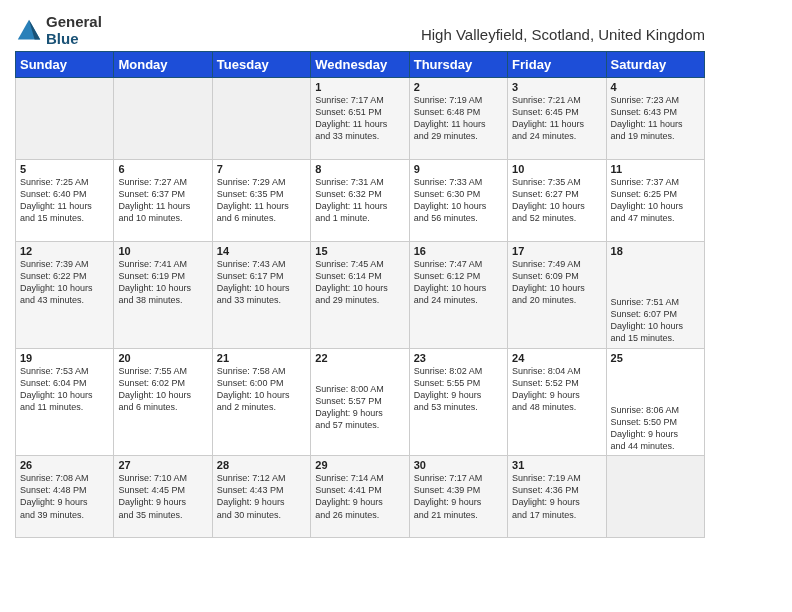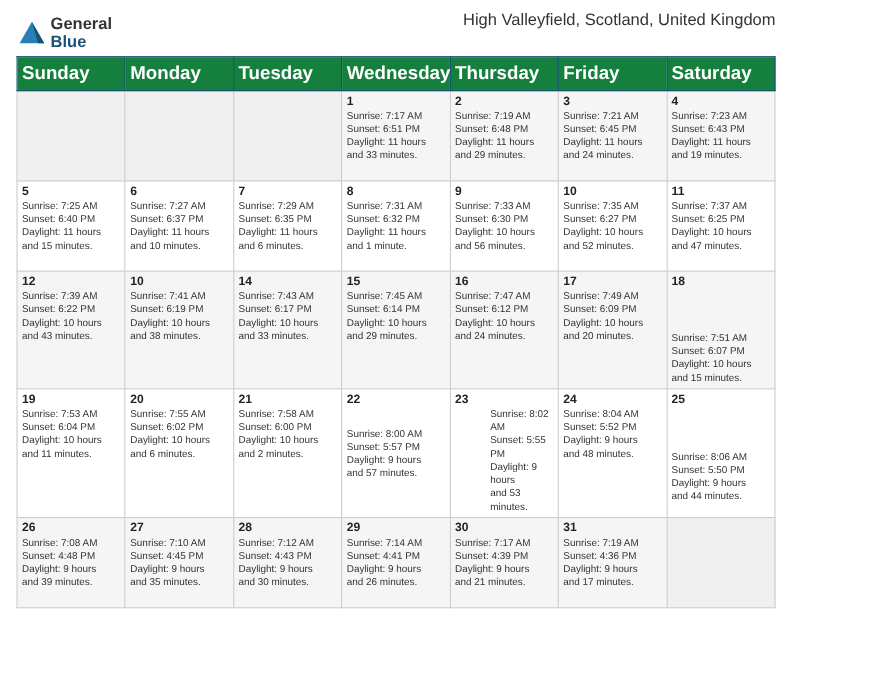--- a/index.html
+++ b/index.html
@@ -50,30 +50,31 @@
     }
     .month-title {
       font-size: 32px;
       font-weight: bold;
       color: #222;
       line-height: 1.1;
     }
     .subtitle {
       font-size: 15px;
       color: #333;
+      margin-top: 16px;
     }
     table {
       width: 100%;
       border-collapse: collapse;
       table-layout: fixed;
     }
     thead th {
-      background-color: #15803d;
+      background-color: #1d4ed8;
       color: #fff;
-      font-size: 17px;
+      font-size: 13px;
       font-weight: bold;
       padding: 5px 4px;
       text-align: left;
       border: 1px solid #1a5276;
     }
     tbody td {
       border: 1px solid #ccc;
       vertical-align: top;
       padding: 3px 4px;
       font-size: 9.5px;
@@ -293,21 +294,21 @@
           </td>
           <td>
             <span class="day-number">22</span>
             <div class="cell-content" style="white-space: pre-line; margin-top: 19px;">Sunrise: 8:00 AM
 Sunset: 5:57 PM
 Daylight: 9 hours
 and 57 minutes.</div>
           </td>
           <td>
             <span class="day-number">23</span>
-            <div class="cell-content" style="white-space: pre-line; margin-left: 32px;">Sunrise: 8:02 AM
+            <div class="cell-content" style="white-space: pre-line;">Sunrise: 8:02 AM
 Sunset: 5:55 PM
 Daylight: 9 hours
 and 53 minutes.</div>
           </td>
           <td>
             <span class="day-number">24</span>
             <div class="cell-content" style="white-space: pre-line;">Sunrise: 8:04 AM
 Sunset: 5:52 PM
 Daylight: 9 hours
 and 48 minutes.</div>

